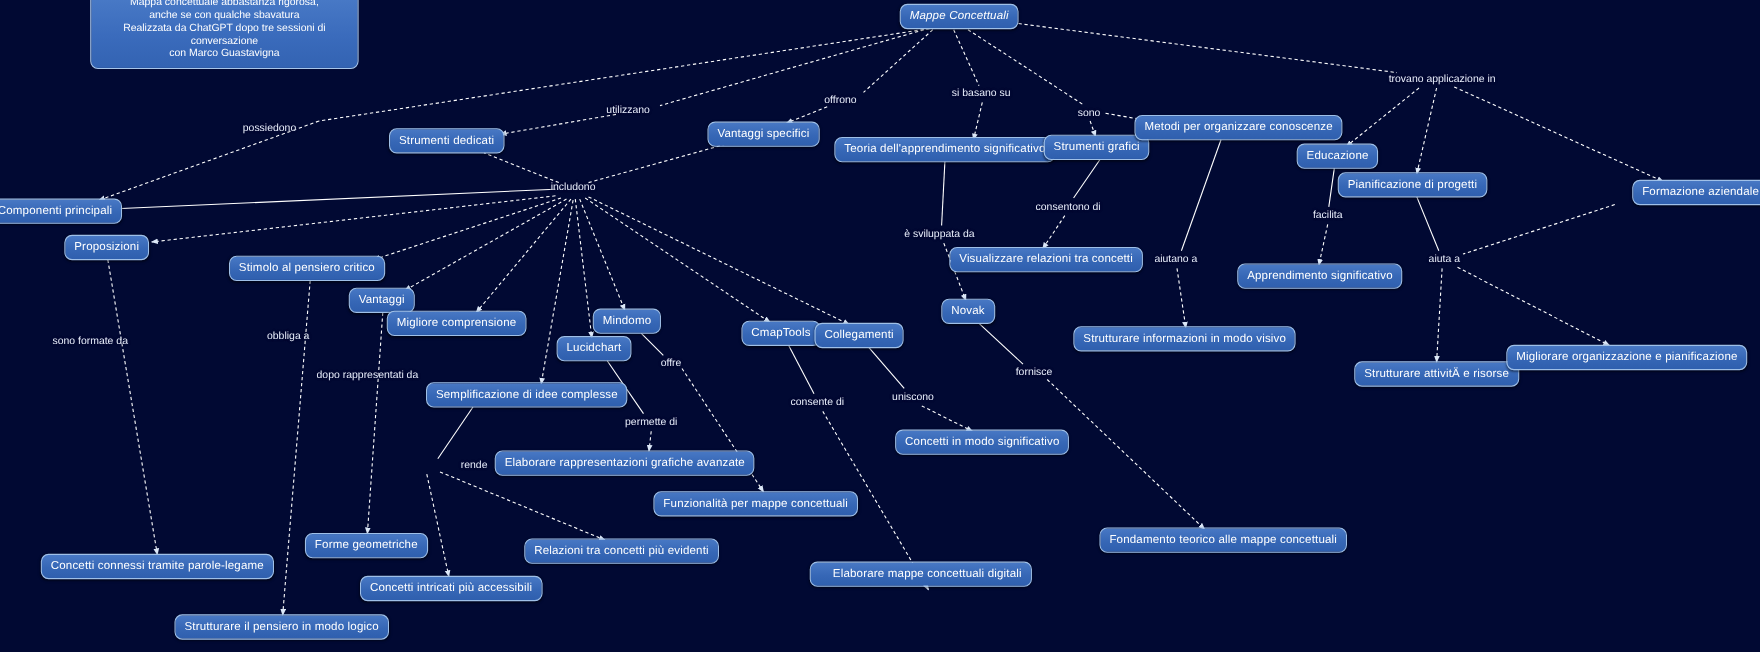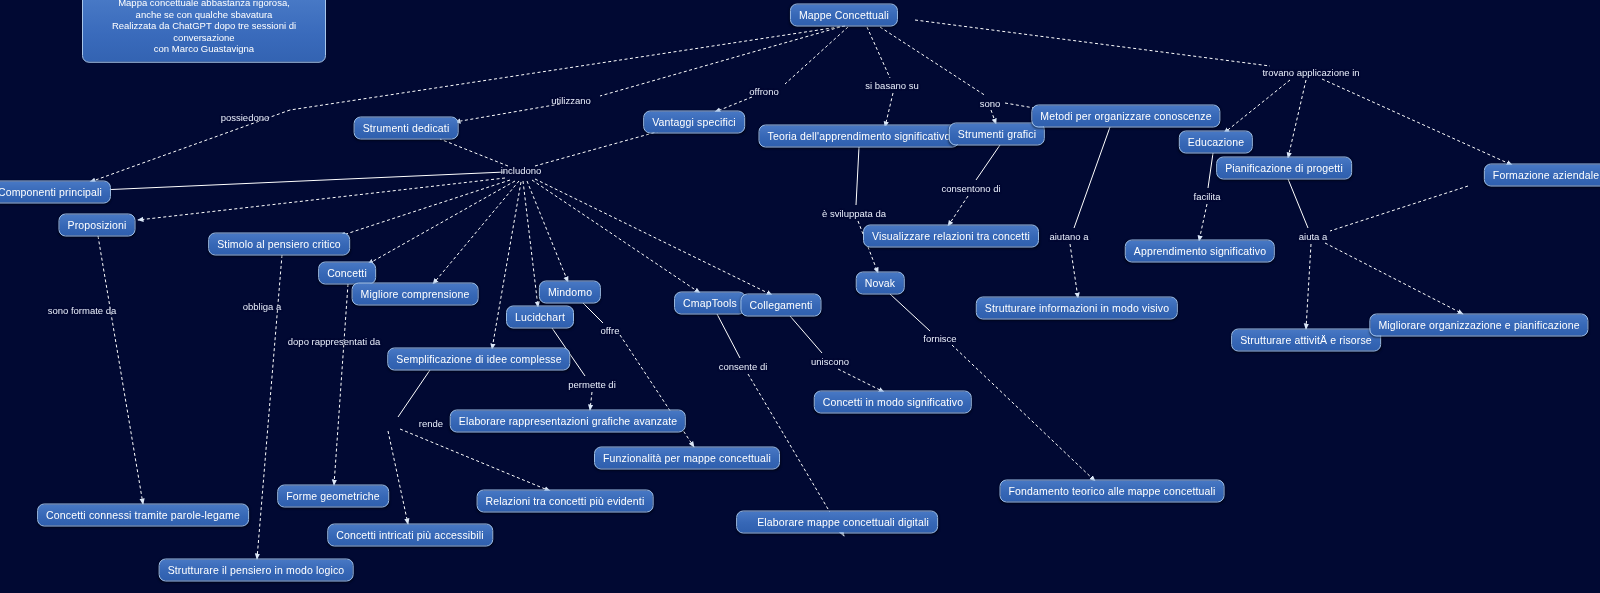--- a/index.html
+++ b/index.html
@@ -139,33 +139,33 @@
       <div class="elabel" style="left: 262px; top: 306px; color: rgb(232, 238, 251);">obbliga a</div>
       <div class="elabel" style="left: 334px; top: 341px; color: rgb(232, 238, 251);">dopo rappresentati da</div>
       <div class="elabel" style="left: 610px; top: 330px; color: rgb(232, 238, 251);">offre</div>
       <div class="elabel" style="left: 743px; top: 366px; color: rgb(232, 238, 251);">consente di</div>
       <div class="elabel" style="left: 830px; top: 361px; color: rgb(232, 238, 251);">uniscono</div>
       <div class="elabel" style="left: 940px; top: 338px; color: rgb(232, 238, 251);">fornisce</div>
       <div class="elabel" style="left: 592px; top: 384px; color: rgb(232, 238, 251);">permette di</div>
       <div class="elabel" style="left: 389px; top: 423px; color: rgb(232, 238, 251); margin-left: 42px;">rende</div>
     </div>
   <div id="nodes-layer">
-      <div class="node" style="left: 844px; top: 15px;">Mappe Concettuali</div>
+      <div class="node" style="left: 872px; top: 15px; font-style: italic;">Mappe Concettuali</div>
       <div class="node" style="left: 406px; top: 128px;">Strumenti dedicati</div>
       <div class="node" style="left: 694px; top: 122px;">Vantaggi specifici</div>
       <div class="node" style="left: 859px; top: 136px;">Teoria dell'apprendimento significativo</div>
       <div class="node" style="left: 997px; top: 134px;">Strumenti grafici</div>
       <div class="node" style="left: 1126px; top: 116px;">Metodi per organizzare conoscenze</div>
       <div class="node" style="left: 1216px; top: 142px;">Educazione</div>
       <div class="node" style="left: 1284px; top: 168px;">Pianificazione di progetti</div>
       <div class="node" style="left: 1498px; top: 175px; margin-left: 48px;">Formazione aziendale</div>
       <div class="node" style="left: 50px; top: 192px;">Componenti principali</div>
       <div class="node" style="left: 97px; top: 225px;">Proposizioni</div>
       <div class="node" style="left: 279px; top: 244px;">Stimolo al pensiero critico</div>
-      <div class="node" style="left: 347px; top: 273px;">Concetti</div>
+      <div class="node" style="left: 347px; top: 273px;">Vantaggi</div>
       <div class="node" style="left: 415px; top: 294px;">Migliore comprensione</div>
       <div class="node" style="left: 570px; top: 292px;">Mindomo</div>
       <div class="node" style="left: 540px; top: 317px;">Lucidchart</div>
       <div class="node" style="left: 710px; top: 303px;">CmapTools</div>
       <div class="node" style="left: 781px; top: 305px;">Collegamenti</div>
       <div class="node" style="left: 880px; top: 283px;">Novak</div>
       <div class="node" style="left: 951px; top: 236px;">Visualizzare relazioni tra concetti</div>
       <div class="node" style="left: 1200px; top: 251px;">Apprendimento significativo</div>
       <div class="node" style="left: 1077px; top: 308px;">Strutturare informazioni in modo visivo</div>
       <div class="node" style="left: 1306px; top: 340px;">Strutturare attivitÄ  e risorse</div>

